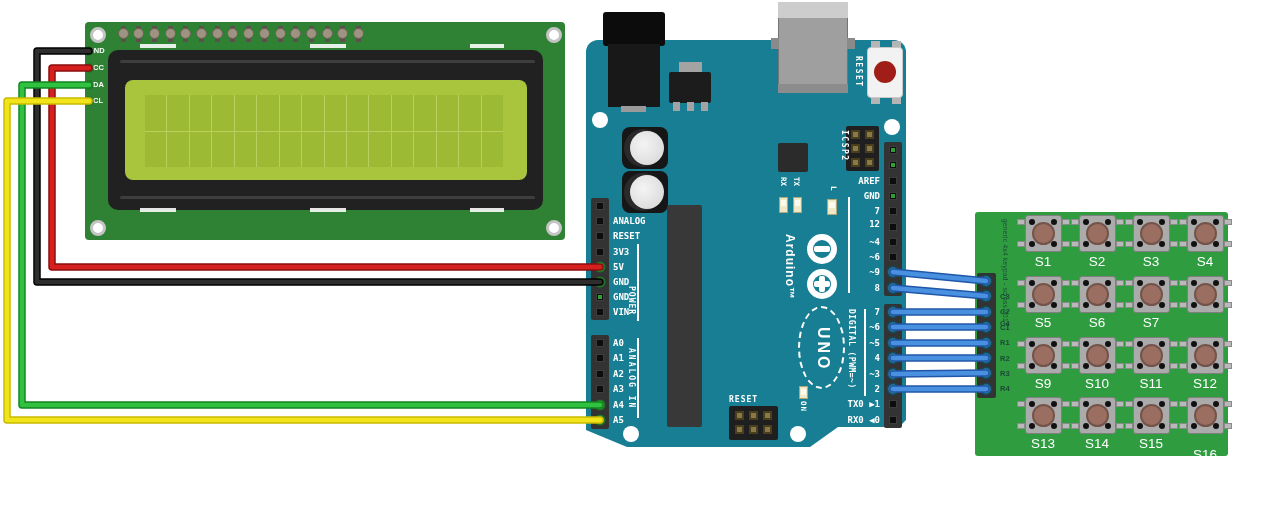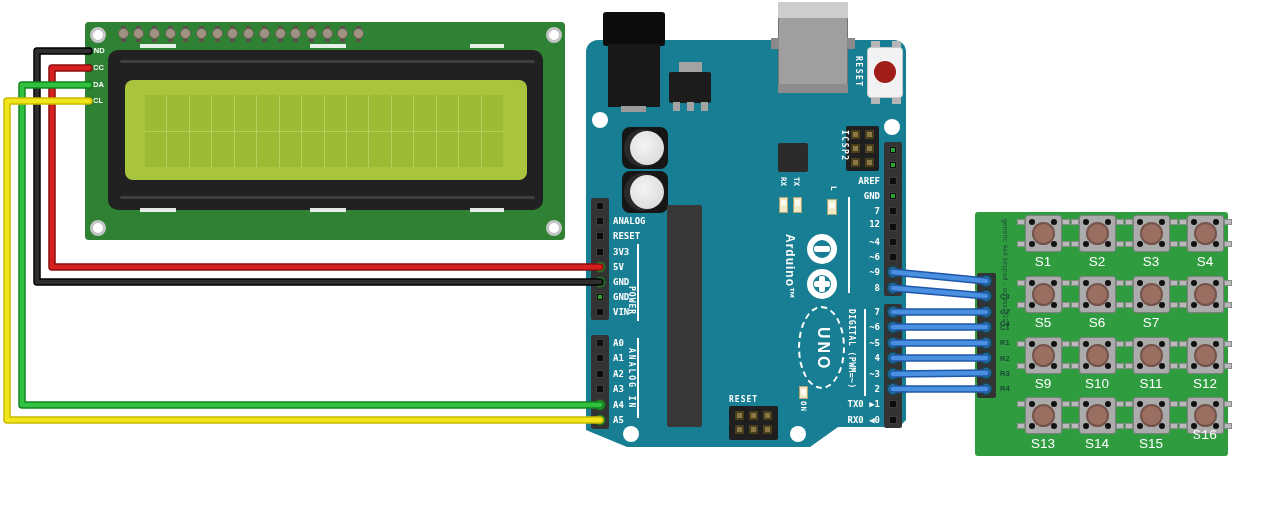--- a/index.html
+++ b/index.html
@@ -493,21 +493,21 @@
       <div class="kbtn-lead" style="left: 1178.5px; top: 401px;"></div>
       <div class="kbtn-lead" style="left: 1178.5px; top: 423px;"></div>
       <div class="kbtn-lead" style="left: 1223.5px; top: 401px;"></div>
       <div class="kbtn-lead" style="left: 1223.5px; top: 423px;"></div>
       <div class="kbtn-body" style="left: 1186.5px; top: 396.5px;"></div>
       <div class="kbtn-dot" style="left: 1191px; top: 401px;"></div>
       <div class="kbtn-dot" style="left: 1213px; top: 401px;"></div>
       <div class="kbtn-dot" style="left: 1191px; top: 423px;"></div>
       <div class="kbtn-dot" style="left: 1213px; top: 423px;"></div>
       <div class="kbtn-cap" style="left: 1193.5px; top: 403.5px;"></div>
-      <div class="s-lbl" style="left: 1175px; top: 428px; font-family: Liberation Mono, monospace;">S16</div>
+      <div class="s-lbl" style="left: 1175px; top: 447px;">S16</div>
     </div>
 
   <svg id="wire-layer" viewBox="0 0 1280 509">
       <circle cx="89" cy="51" r="4" fill="#359438" stroke="#1d6e22" stroke-width="1.2"></circle>
       <circle cx="600" cy="282" r="5" fill="#359438" stroke="#1d6e22" stroke-width="1.2"></circle>
       <circle cx="89" cy="68" r="4" fill="#359438" stroke="#1d6e22" stroke-width="1.2"></circle>
       <circle cx="600" cy="267" r="5" fill="#359438" stroke="#1d6e22" stroke-width="1.2"></circle>
       <circle cx="89" cy="85" r="4" fill="#359438" stroke="#1d6e22" stroke-width="1.2"></circle>
       <circle cx="600" cy="405" r="5" fill="#359438" stroke="#1d6e22" stroke-width="1.2"></circle>
       <circle cx="89" cy="101" r="4" fill="#359438" stroke="#1d6e22" stroke-width="1.2"></circle>

